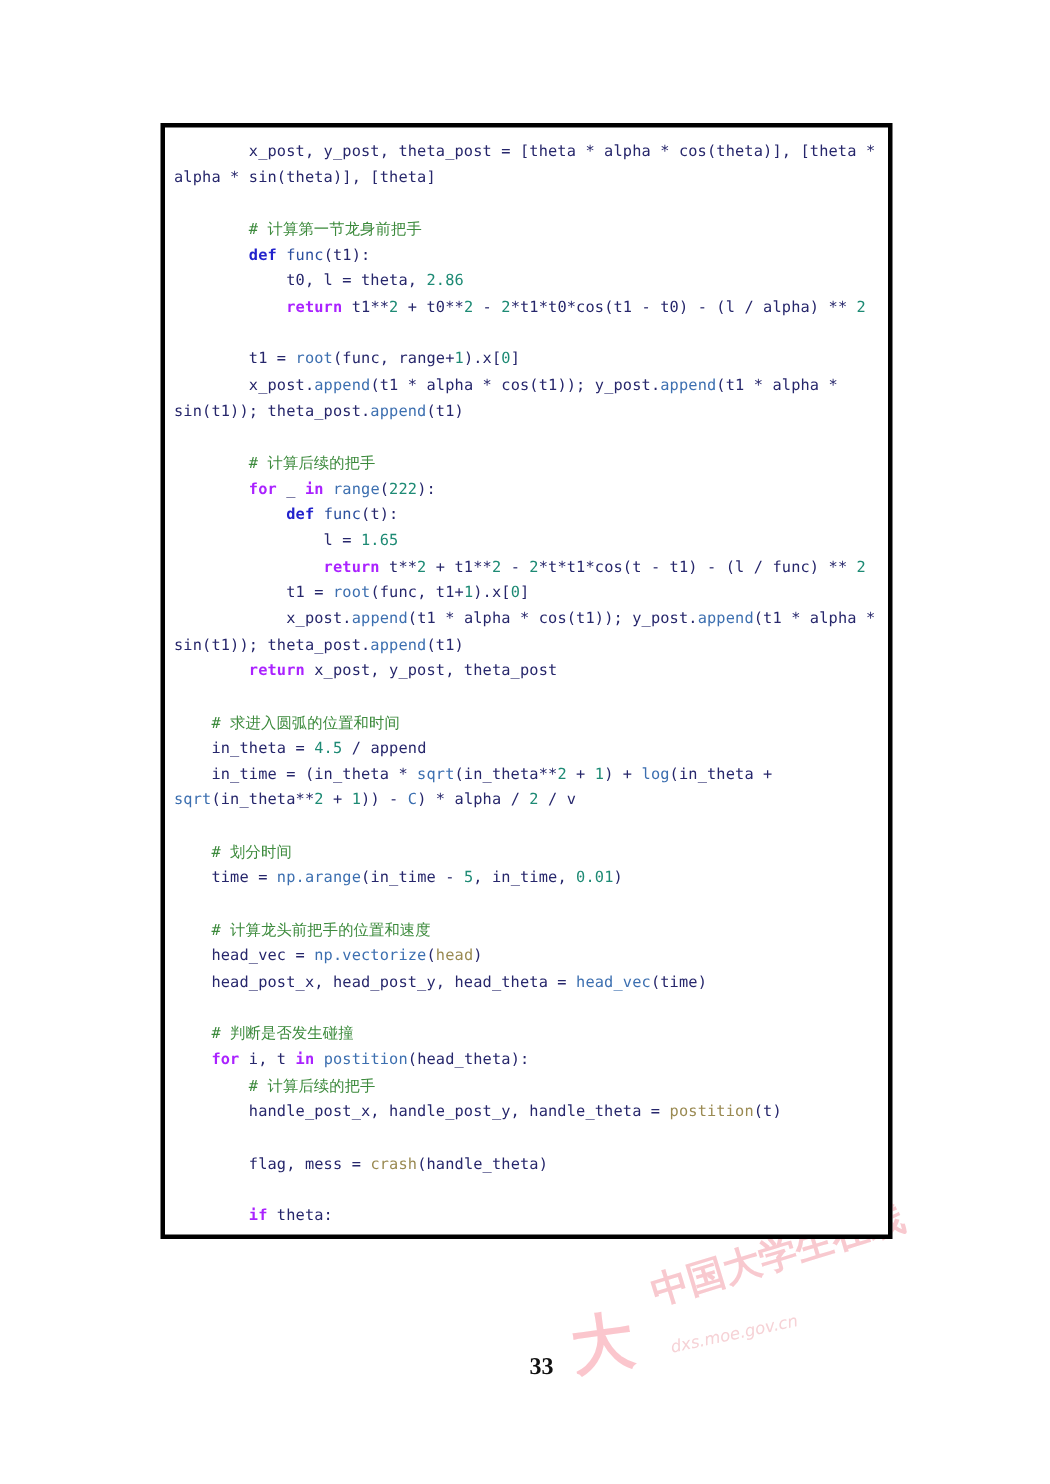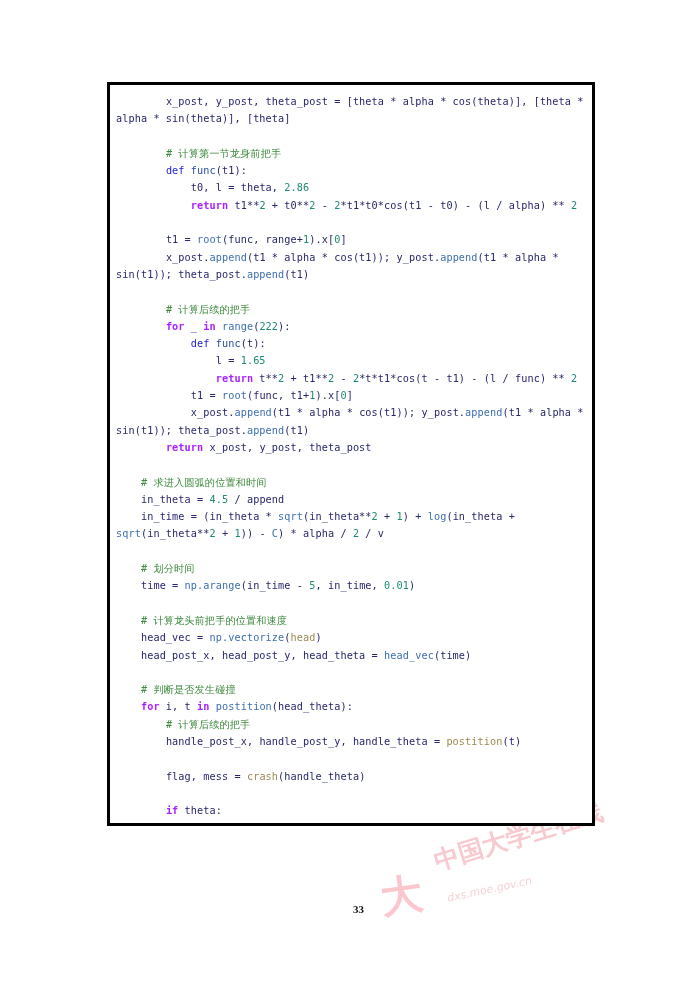--- a/index.html
+++ b/index.html
@@ -77,34 +77,34 @@
     line-height: 17.3px;
     color: #26266b;
     white-space: pre-wrap;
     word-break: break-word;
     letter-spacing: 0.1px;
   }
   pre#code .ind { letter-spacing: 0.1px; }
 
   
   .kw   { color: #aa22ff; font-weight: bold; }   
-  .kwd  { color: #2222cc; font-weight: normal; }   
+  .kwd  { color: #2222cc; font-weight: bold; }   
   .cmt  { color: #3c8a3c; font-weight: normal; } 
   .num  { color: #1d8a74; }                      
   .fn   { color: #2b4f9e; }                      
   .bfn  { color: #3c6fb0; }                      
   .usr  { color: #9a8a52; }                      
   .nm   { color: #26266b; }                      
 
   
   #page-number {
     position: absolute;
     left: 353px; top: 903px;
     font-family: "Liberation Serif", serif;
-    font-size: 11px;
+    font-size: 16px;
     font-weight: bold;
     color: #111111;
     z-index: 12;
   }
 </style>
 </head>
 <body>
 
 <div id="page">
 

